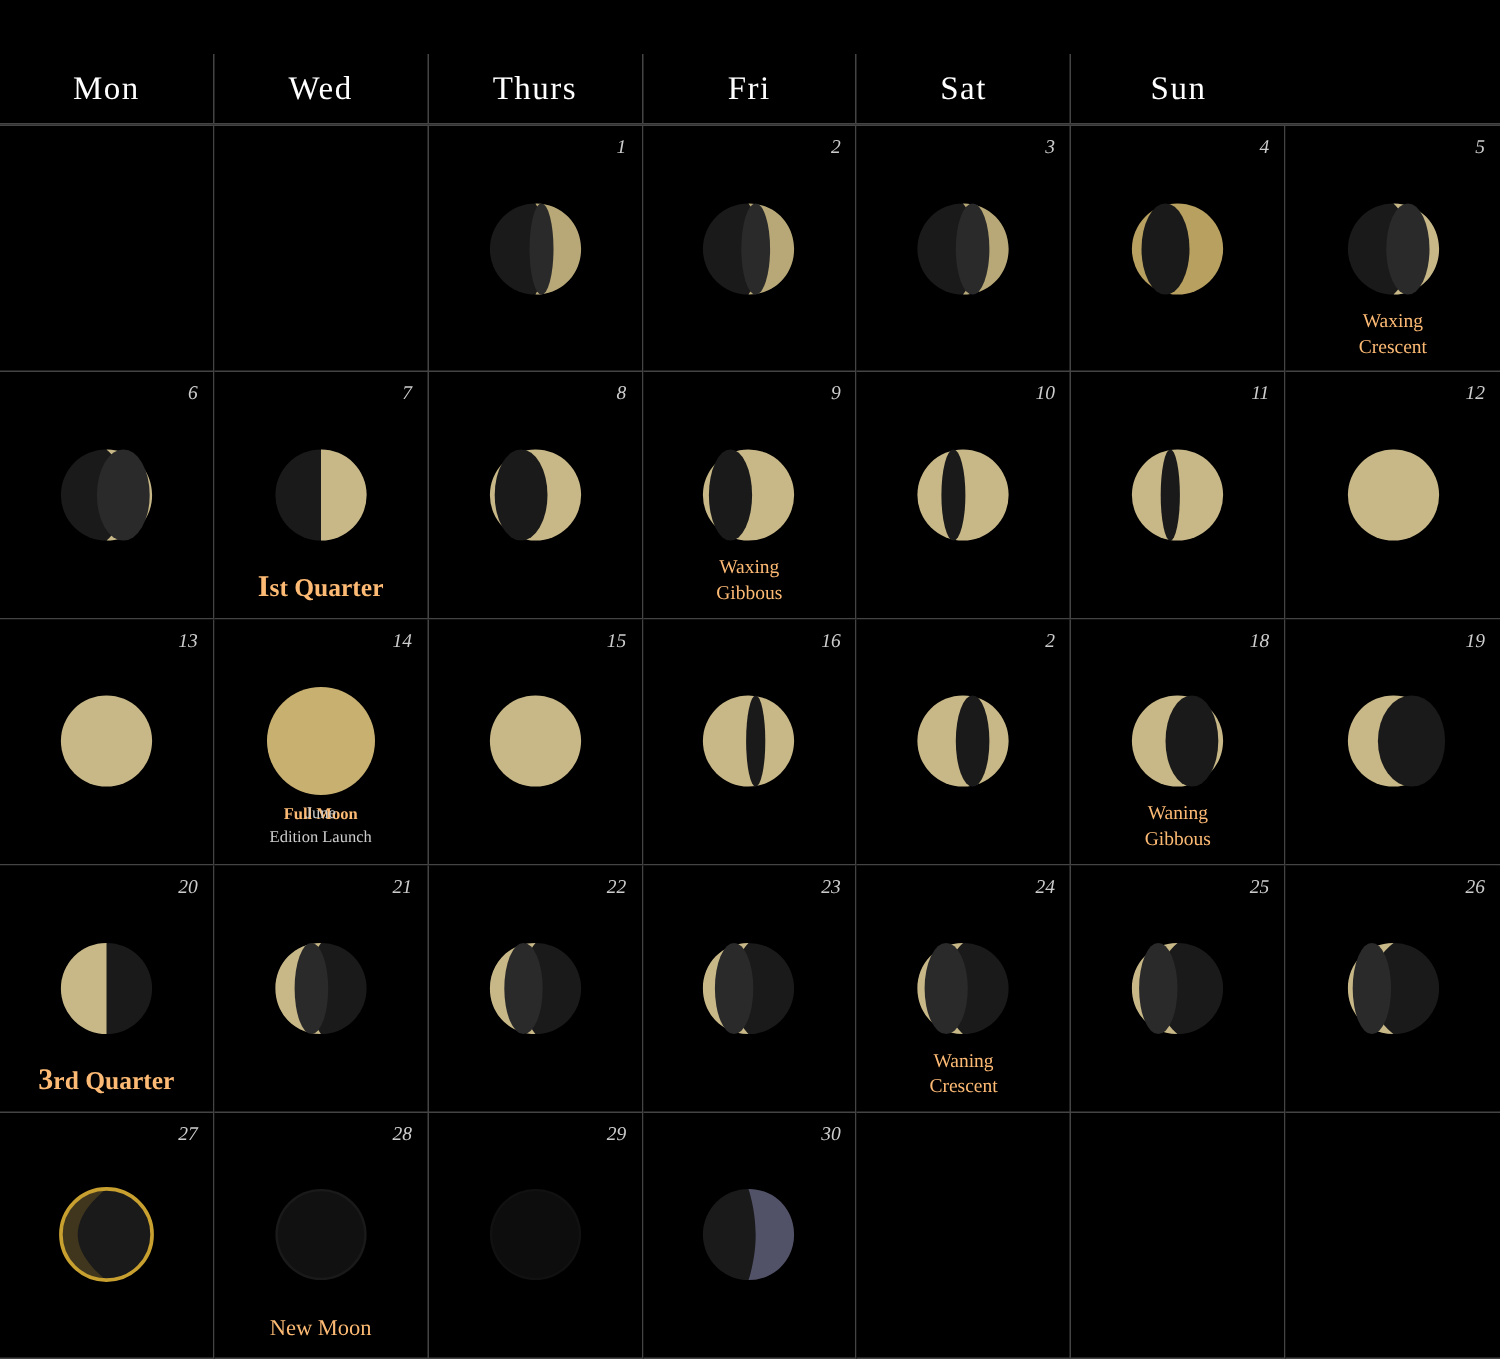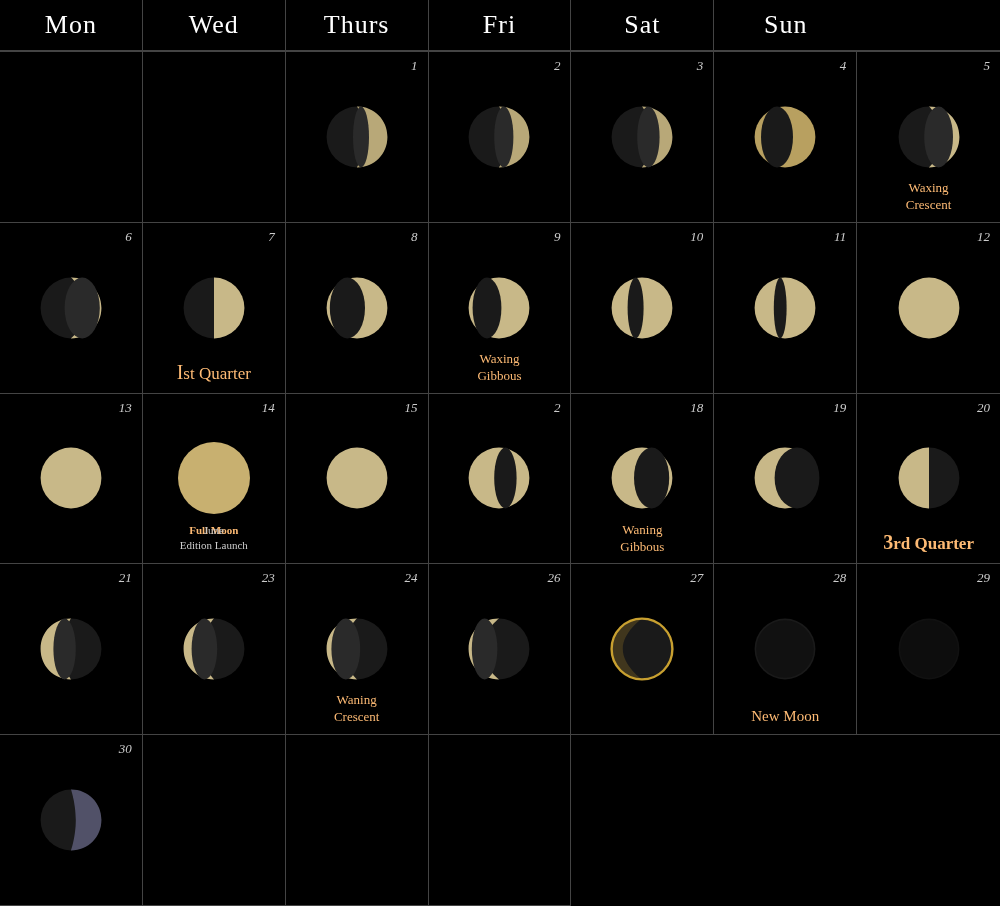--- a/index.html
+++ b/index.html
@@ -18,24 +18,25 @@
       flex-direction: column;
     }
     .header-row {
       display: grid;
       grid-template-columns: repeat(7, 1fr);
       border-bottom: 1px solid #444;
     }
     .header-cell {
       text-align: center;
       padding: 10px 0;
-      font-size: 26px;
+      font-size: 22px;
       letter-spacing: 1px;
       color: #fff;
       border-right: 1px solid #444;
+      margin-top: 36px;
     }
     .header-cell:last-child { border-right: none; }
     .grid {
       display: grid;
       grid-template-columns: repeat(7, 1fr);
       grid-template-rows: repeat(5, 1fr);
       flex: 1;
       border-top: 1px solid #444;
     }
     .cell {
@@ -163,21 +164,21 @@
         <ellipse cx="64" cy="50" rx="22" ry="38" fill="#2a2a2a"></ellipse>
       </svg>
     </div>
 
     <div class="cell">
       <span class="cell-number">7</span>
       <svg class="moon-svg" viewBox="0 0 100 100">
         <circle cx="50" cy="50" r="38" fill="#1a1a1a"></circle>
         <path d="M50,12 A38,38 0 0,1 50,88 L50,12 Z" fill="#c8b888"></path>
       </svg>
-      <span class="cell-label" style="font-size:17px; font-weight:normal; bottom:8px;"><span style="font-size:20px">I</span>st Quarter</span>
+      <span class="cell-label" style="font-size:17px; font-weight:bold; bottom:8px;"><span style="font-size:20px">I</span>st Quarter</span>
     </div>
 
     <div class="cell">
       <span class="cell-number">8</span>
       <svg class="moon-svg" viewBox="0 0 100 100">
         <circle cx="50" cy="50" r="38" fill="#c8b888"></circle>
         <ellipse cx="38" cy="50" rx="22" ry="38" fill="#1a1a1a"></ellipse>
       </svg>
     </div>
 
@@ -229,20 +230,27 @@
       <span class="cell-sublabel">June<br>Edition Launch</span>
     </div>
 
     <div class="cell">
       <span class="cell-number">15</span>
       <svg class="moon-svg" viewBox="0 0 100 100">
         <circle cx="50" cy="50" r="38" fill="#c8b888"></circle>
       </svg>
     </div>
 
+    <div class="cell">
+      <span class="cell-number">16</span>
+      <svg class="moon-svg" viewBox="0 0 100 100">
+        <circle cx="50" cy="50" r="38" fill="#c8b888"></circle>
+        <ellipse cx="56" cy="50" rx="8" ry="38" fill="#1a1a1a"></ellipse>
+      </svg>
+    </div>
 
     <div class="cell">
       <span class="cell-number">2</span>
       <svg class="moon-svg" viewBox="0 0 100 100">
         <circle cx="50" cy="50" r="38" fill="#c8b888"></circle>
         <ellipse cx="58" cy="50" rx="14" ry="38" fill="#1a1a1a"></ellipse>
       </svg>
     </div>
 
     <div class="cell">
@@ -273,40 +281,56 @@
 
     <div class="cell">
       <span class="cell-number">21</span>
       <svg class="moon-svg" viewBox="0 0 100 100">
         <circle cx="50" cy="50" r="38" fill="#1a1a1a"></circle>
         <path d="M50,12 C28,12 12,29 12,50 C12,71 28,88 50,88 C50,88 38,71 38,50 C38,29 50,12 50,12 Z" fill="#c8b888"></path>
         <ellipse cx="42" cy="50" rx="14" ry="38" fill="#2a2a2a"></ellipse>
       </svg>
     </div>
 
+    <div class="cell">
+      <span class="cell-number">22</span>
+      <svg class="moon-svg" viewBox="0 0 100 100">
+        <circle cx="50" cy="50" r="38" fill="#1a1a1a"></circle>
+        <path d="M50,12 C28,12 12,29 12,50 C12,71 28,88 50,88 C50,88 36,71 36,50 C36,29 50,12 50,12 Z" fill="#c8b888"></path>
+        <ellipse cx="40" cy="50" rx="16" ry="38" fill="#2a2a2a"></ellipse>
+      </svg>
+    </div>
 
     <div class="cell">
       <span class="cell-number">23</span>
       <svg class="moon-svg" viewBox="0 0 100 100">
         <circle cx="50" cy="50" r="38" fill="#1a1a1a"></circle>
         <path d="M50,12 C28,12 12,29 12,50 C12,71 28,88 50,88 C50,88 34,71 34,50 C34,29 50,12 50,12 Z" fill="#c8b888"></path>
         <ellipse cx="38" cy="50" rx="16" ry="38" fill="#2a2a2a"></ellipse>
       </svg>
     </div>
 
     <div class="cell">
       <span class="cell-number">24</span>
       <svg class="moon-svg" viewBox="0 0 100 100">
         <circle cx="50" cy="50" r="38" fill="#1a1a1a"></circle>
         <path d="M50,12 C28,12 12,29 12,50 C12,71 28,88 50,88 C50,88 32,71 32,50 C32,29 50,12 50,12 Z" fill="#c8b888"></path>
         <ellipse cx="36" cy="50" rx="18" ry="38" fill="#2a2a2a"></ellipse>
       </svg>
       <span class="cell-label" style="font-size:13px; bottom:8px;">Waning<br>Crescent</span>
     </div>
 
+    <div class="cell">
+      <span class="cell-number">25</span>
+      <svg class="moon-svg" viewBox="0 0 100 100">
+        <circle cx="50" cy="50" r="38" fill="#1a1a1a"></circle>
+        <path d="M50,12 C28,12 12,29 12,50 C12,71 28,88 50,88 C50,88 30,71 30,50 C30,29 50,12 50,12 Z" fill="#c8b888"></path>
+        <ellipse cx="34" cy="50" rx="16" ry="38" fill="#2a2a2a"></ellipse>
+      </svg>
+    </div>
 
     <div class="cell">
       <span class="cell-number">26</span>
       <svg class="moon-svg" viewBox="0 0 100 100">
         <circle cx="50" cy="50" r="38" fill="#1a1a1a"></circle>
         <path d="M50,12 C28,12 12,29 12,50 C12,71 28,88 50,88 C50,88 28,71 28,50 C28,29 50,12 50,12 Z" fill="#c8b888"></path>
         <ellipse cx="32" cy="50" rx="16" ry="38" fill="#2a2a2a"></ellipse>
       </svg>
     </div>
 

